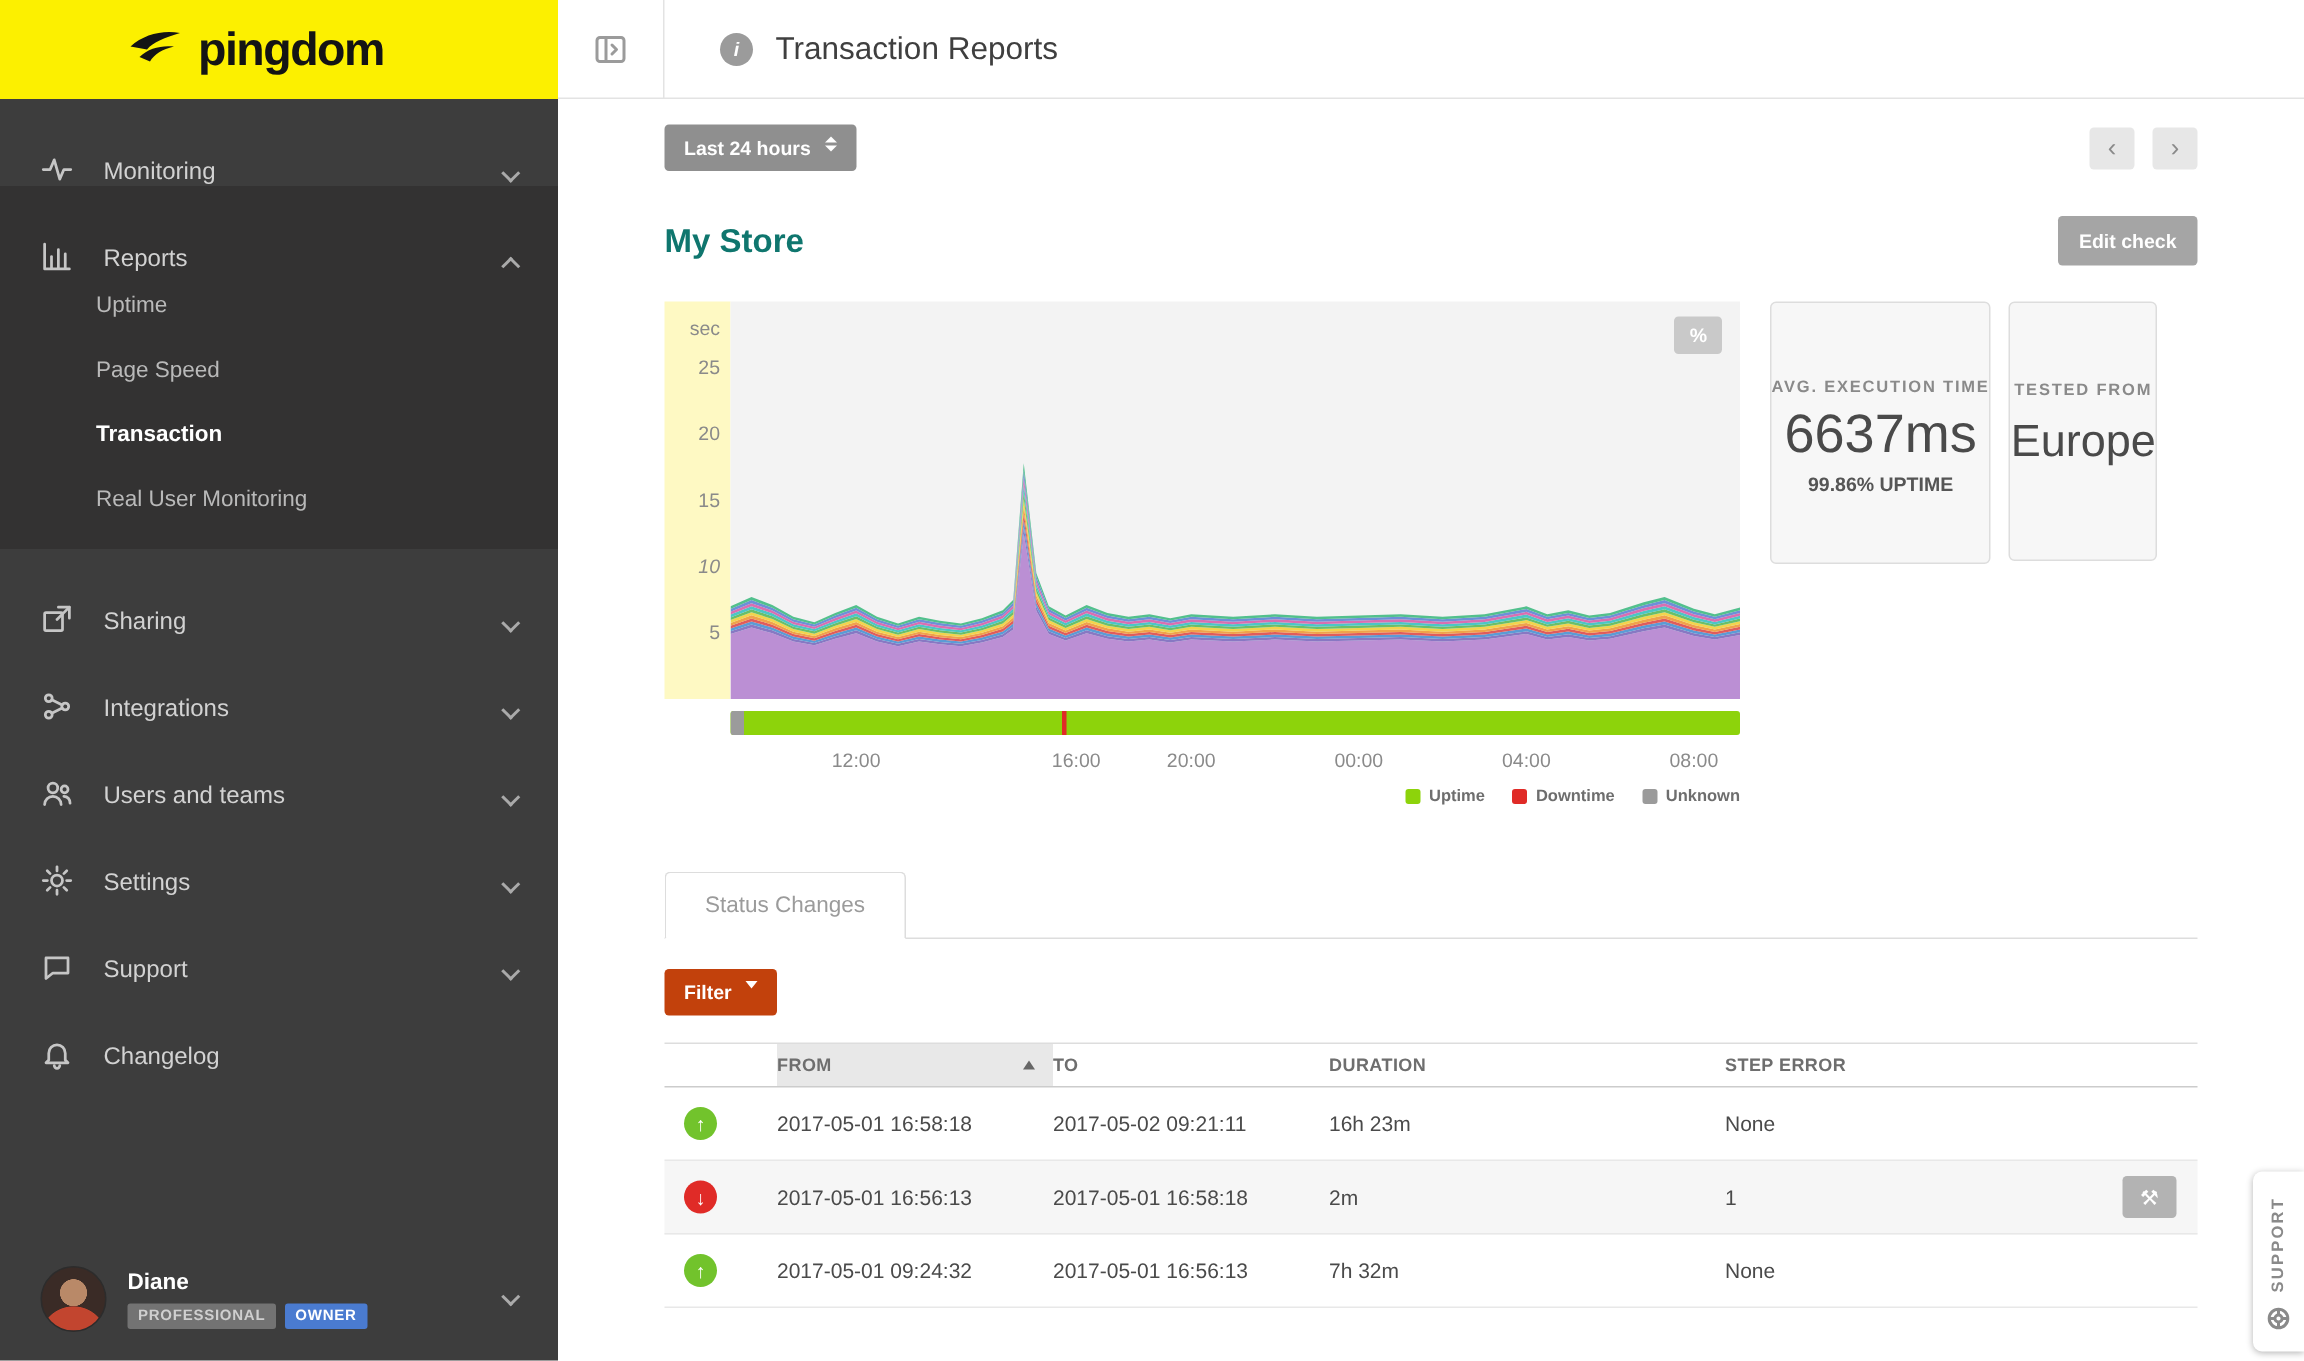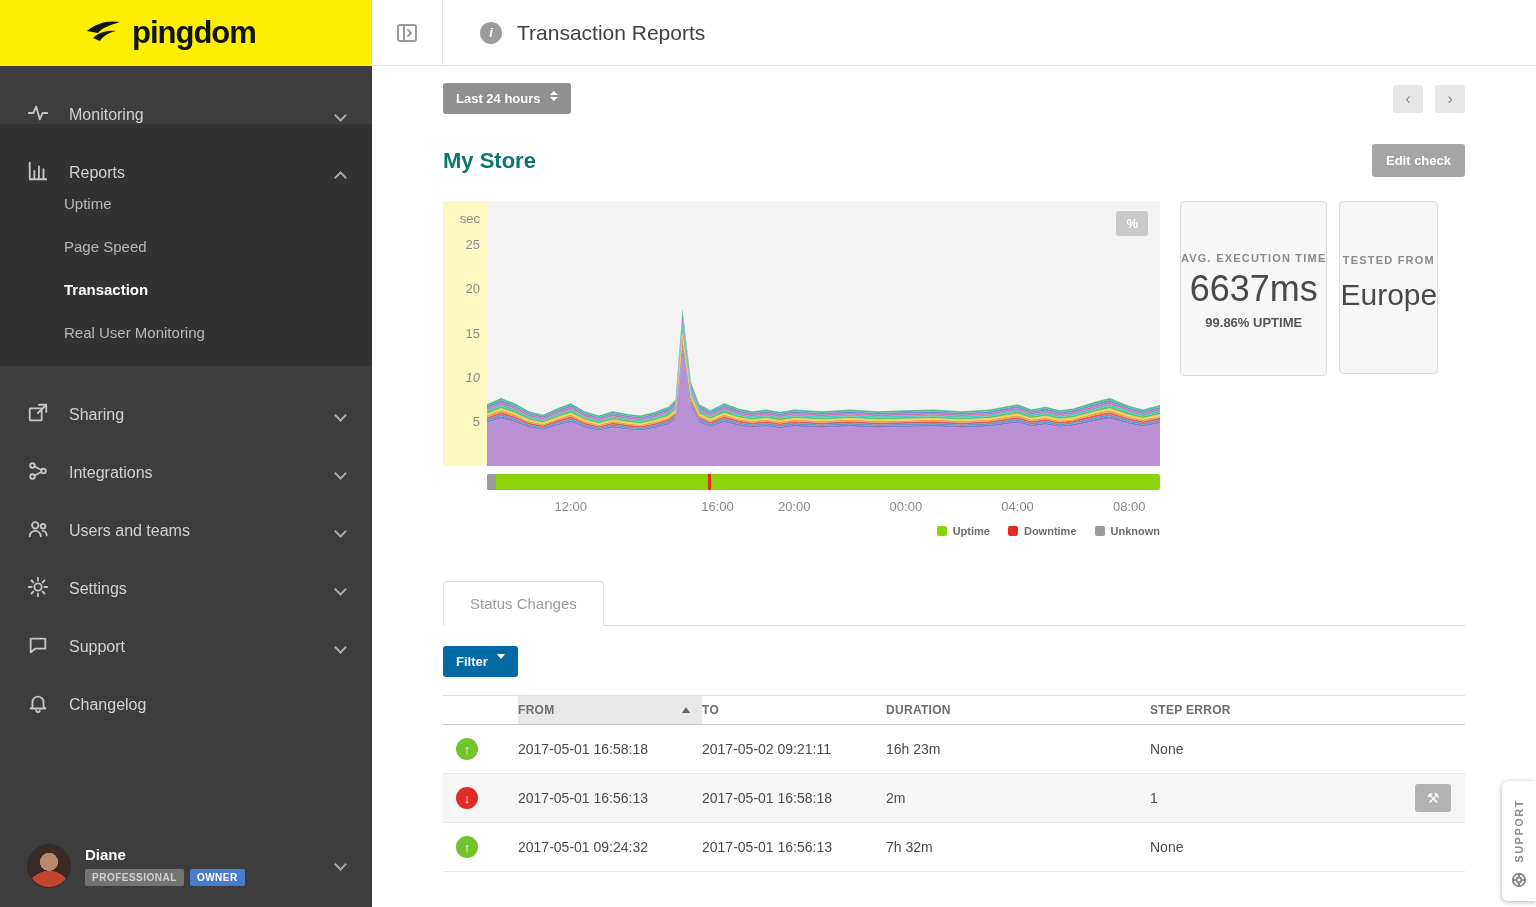--- a/index.html
+++ b/index.html
@@ -80,21 +80,21 @@
   .card2{height:173px;padding-top:52px}
   .card-label{font-size:11px;font-weight:700;letter-spacing:1.2px;color:#8a8a8a}
   .card-big{font-size:36px;color:#4a4a4a;margin-top:4px}
   .card-sub{font-size:13px;font-weight:700;color:#555;margin-top:5px}
   .card2 .card-big{font-size:30px;margin-top:12px}
 
   
   .tabs{margin-top:44px;border-bottom:1px solid #ddd}
   .tab{display:inline-block;padding:13px 26px;border:1px solid #ddd;border-bottom:1px solid #fff;margin-bottom:-1px;border-radius:4px 4px 0 0;color:#9b9b9b;font-size:15px;background:#fff;cursor:pointer}
   .filter-row{margin-top:20px}
-  .btn-filter{background:#0369a1}
+  .btn-filter{background:#c2410c}
   .table{margin-top:18px}
   .thead,.trow{display:grid;grid-template-columns:75px 184px 184px 264px 1fr}
   .thead{border-top:1px solid #ddd;border-bottom:1px solid #ccc;height:30px;font-size:12px;font-weight:700;color:#6e6e6e;letter-spacing:.3px}
   .th{display:flex;align-items:center}
   .th-from{background:#e8e8e8;justify-content:space-between;padding-right:12px;cursor:pointer}
   .sort-up{width:0;height:0;border-left:4px solid transparent;border-right:4px solid transparent;border-bottom:6px solid #666}
   .trow{height:49px;align-items:center;border-bottom:1px solid #e8e8e8;font-size:14px;color:#4a4a4a;position:relative}
   .trow.alt{background:#f6f6f6}
   .status-dot{width:22px;height:22px;border-radius:50%;margin-left:13px;display:flex;align-items:center;justify-content:center;color:#fff;font-size:13px;font-weight:700}
   .status-dot.up{background:#72c32c}

